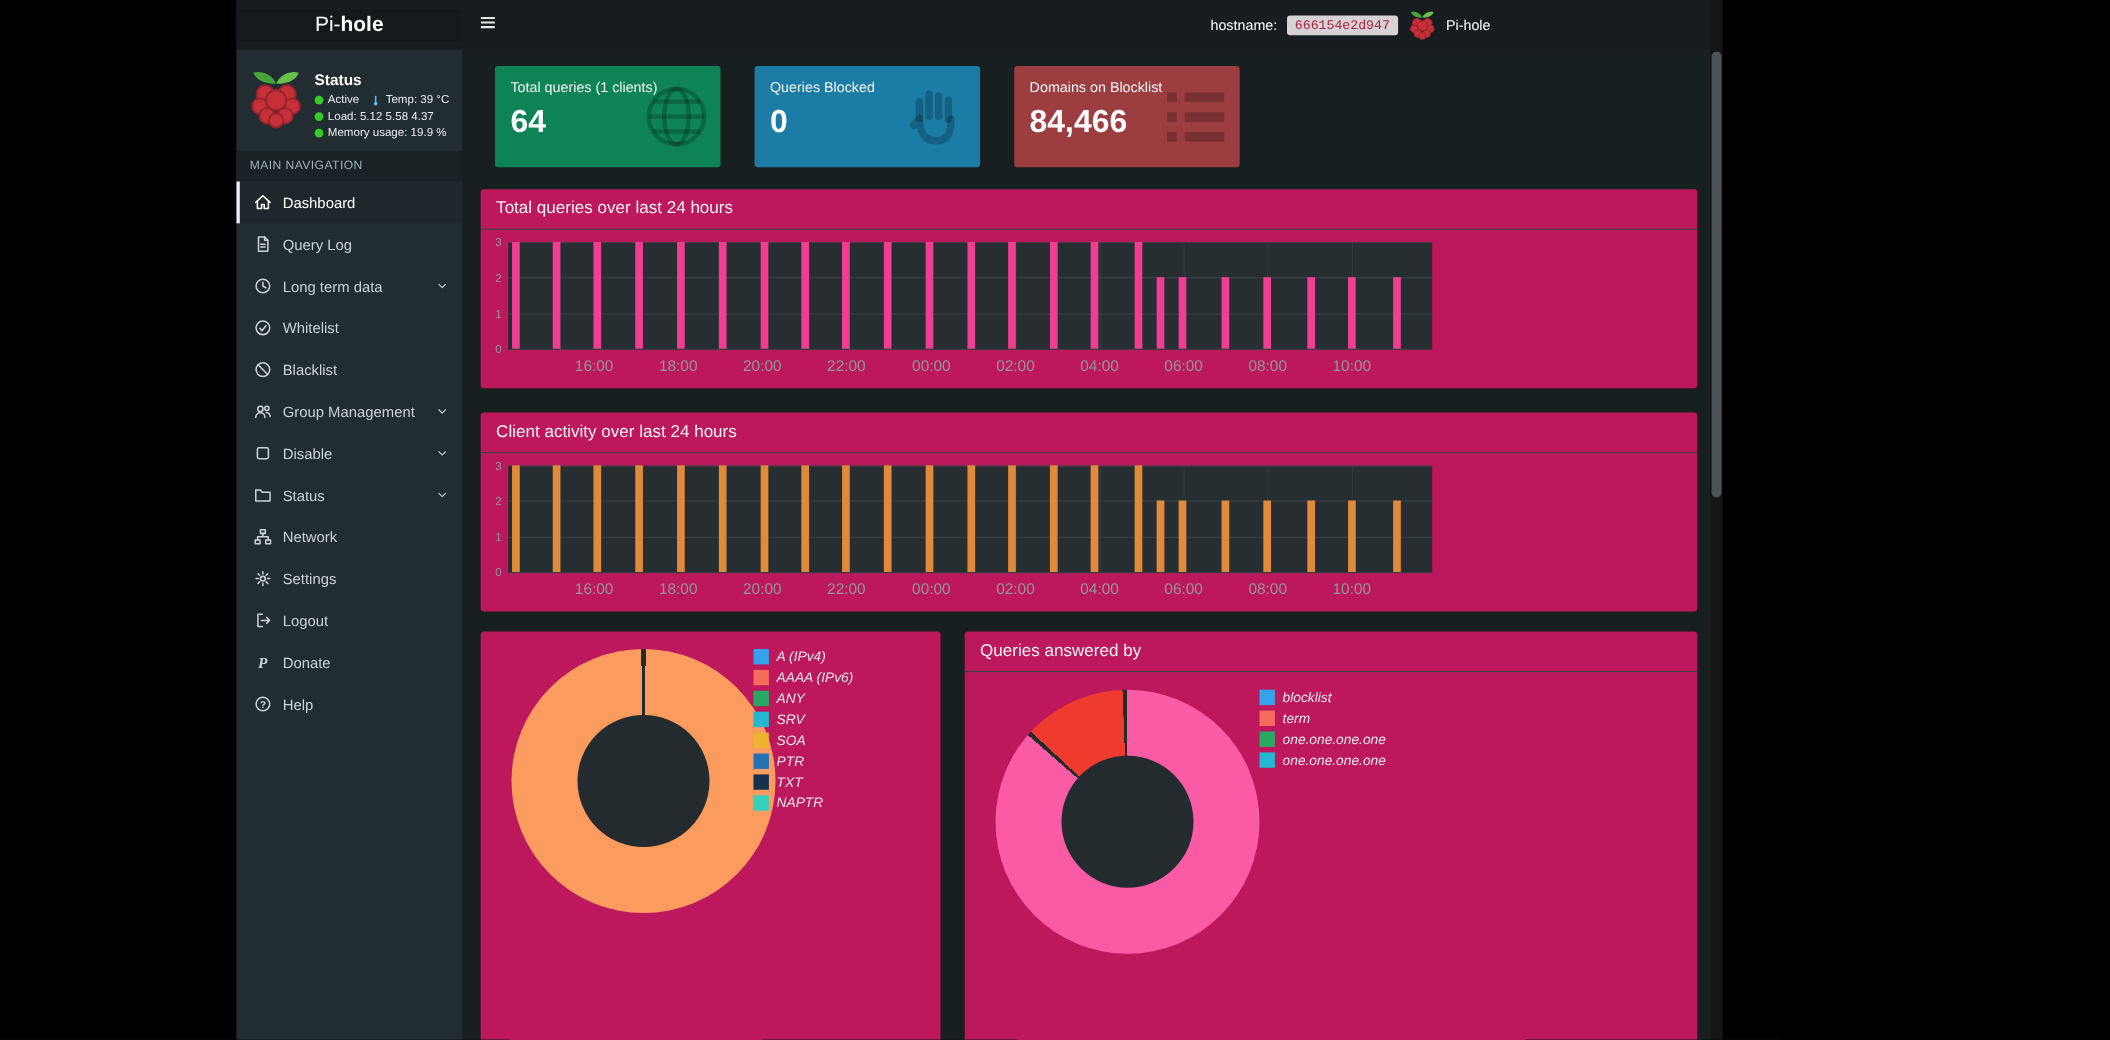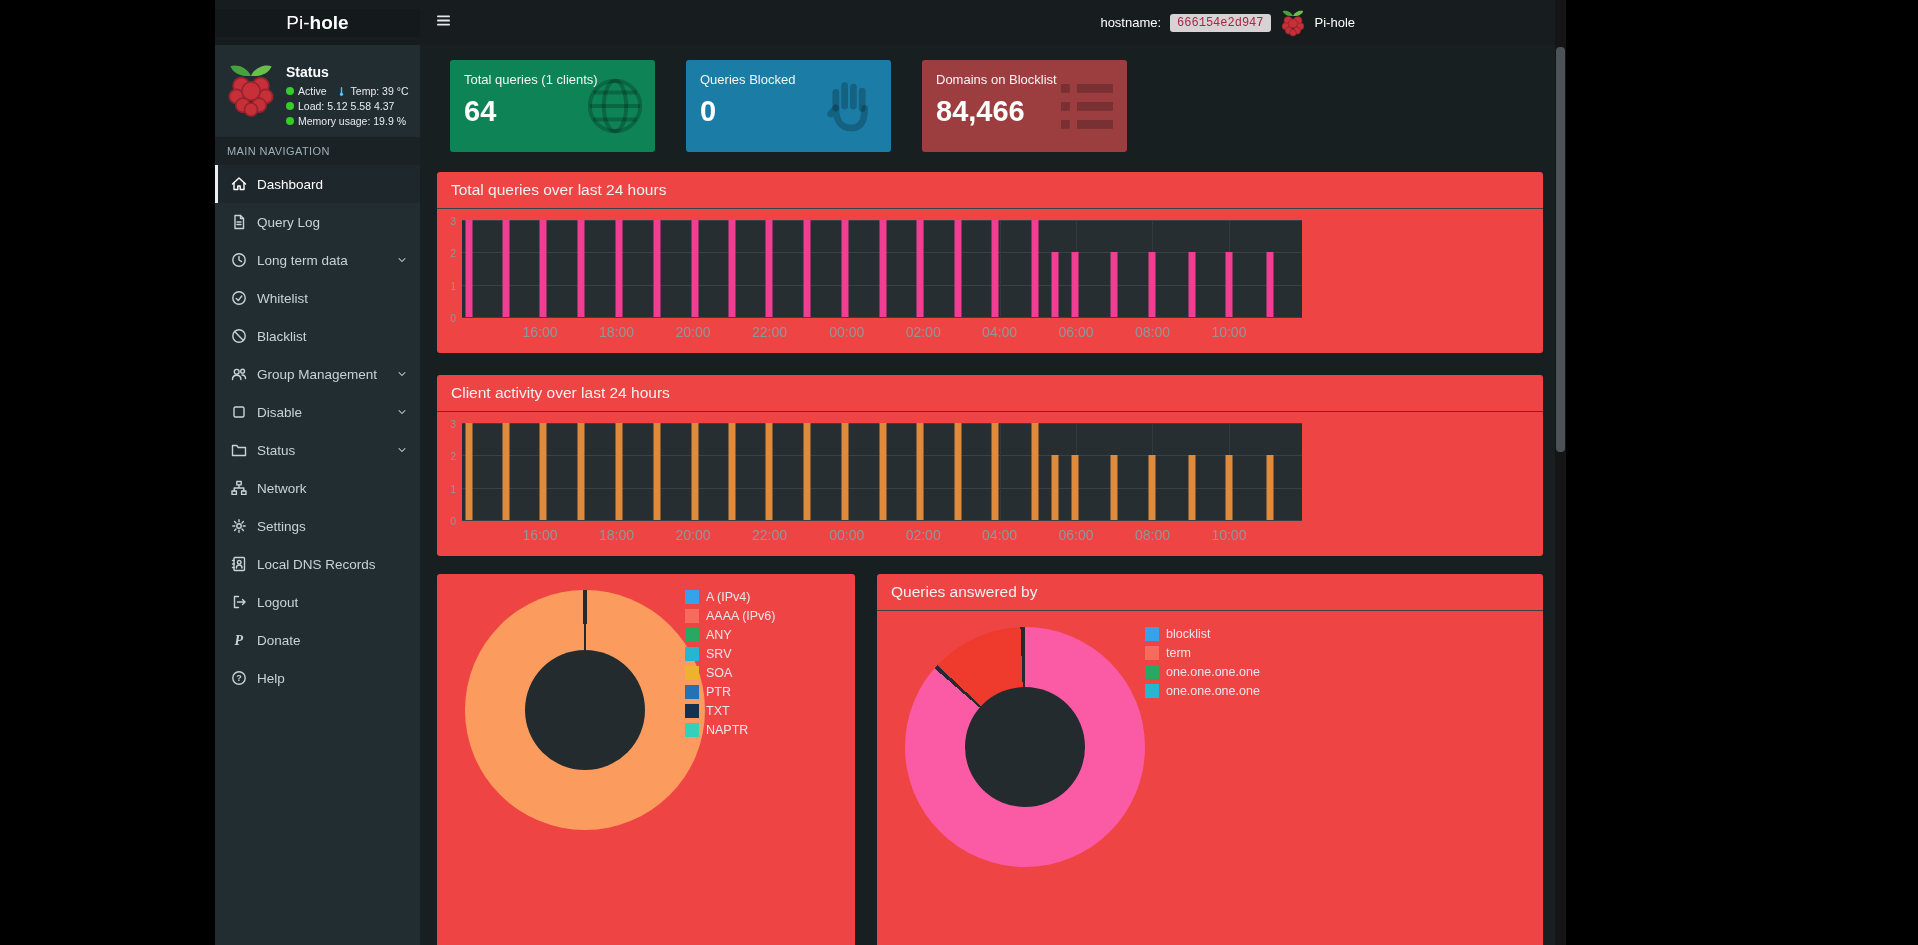--- a/index.html
+++ b/index.html
@@ -50,21 +50,21 @@
           padding:15px 12px 0 17px; overflow:hidden; }
 
   .cards-row { display:flex; gap:31px; padding:0 13px; margin-bottom:20px; }
   .card { position:relative; width:205px; height:92px; border-radius:3px; color:#fff;
           padding:12px 14px; overflow:hidden; }
   .card-title { font-size:13px; color:#f4f5f5; }
   .card-value { font-size:29px; font-weight:700; margin-top:8px; }
   .card-icon { position:absolute; right:8px; top:14px; color:rgba(0,0,0,.22); }
   .card-icon svg { width:64px; height:64px; }
 
-  .panel { background:#ef4444; border-radius:3px; }
+  .panel { background:#be185d; border-radius:3px; }
   .panel.tq { margin-bottom:22px; }
   .panel.ca { margin-bottom:18px; }
   .panel-header { padding:9px 14px; border-bottom:1px solid #3a4245; color:#eef1f2; font-size:15.5px; }
   .panel-body { position:relative; padding:10px 8px 6px; }
 
   
   .barchart { position:relative; height:128px; }
   .plot { position:absolute; left:17px; top:2px; width:840px; height:97px; background:#272e31; }
   .hline { position:absolute; left:0; right:0; height:1px; background:#394144; }
   .vline { position:absolute; top:0; bottom:0; width:1px; background:#323a3d; }
@@ -77,21 +77,21 @@
   .bottom-row { display:flex; gap:22px; align-items:flex-start; }
   .panel.qtypes { flex:0 0 418px; }
   .panel.answered { flex:1; }
   .donut-body { position:relative; height:480px; padding:0; }
   .donut-wrap { position:absolute; left:28px; top:16px; width:240px; height:240px; }
   .donut { width:100%; height:100%; border-radius:50%; }
   .donut-hole { position:absolute; inset:60px; border-radius:50%; background:#232b2e; }
   .legend { position:absolute; top:16px; }
   #legend-query-types { left:248px; }
   #legend-answered-by { left:268px; }
-  .legend-item { display:flex; align-items:center; gap:7px; margin-bottom:5px; cursor:pointer; }
+  .legend-item { display:flex; align-items:center; gap:7px; margin-bottom:5px; cursor:pointer;font-style:italic; }
   .legend-swatch { width:14px; height:14px; display:inline-block; }
   .legend-label { font-size:12.5px; color:#e3e7e9; }
 
   
   .scrollbar { position:absolute; left:1555px; top:0; width:11px; height:945px; background:#151515; }
   .scroll-thumb { position:absolute; left:1px; top:47px; width:9px; height:405px;
                   border-radius:4px; background:#4c5255; cursor:pointer; }
 </style>
 </head>
 <body>
@@ -309,31 +309,20 @@
     <span class="mi-icon" data-name="gears-icon">
             <svg viewBox="0 0 16 16" fill="none" stroke="currentColor" stroke-width="1.4" stroke-linecap="round" stroke-linejoin="round">
               <circle cx="8" cy="8" r="2.2"></circle>
               <path d="M8 1.8v2M8 12.2v2M1.8 8h2M12.2 8h2M3.6 3.6L5 5M11 11l1.4 1.4M12.4 3.6L11 5M5 11l-1.4 1.4"></path>
             </svg>
           </span>
     <span class="mi-label" data-name="sidebar-item-label">Settings</span>
 
   </li>
 
-  <li class="menu-item" data-name="sidebar-item-local-dns-records">
-    <span class="mi-icon" data-name="address-book-icon">
-            <svg viewBox="0 0 16 16" fill="none" stroke="currentColor" stroke-width="1.4" stroke-linecap="round" stroke-linejoin="round">
-              <rect x="3" y="1.5" width="10.5" height="13" rx="1"></rect>
-              <circle cx="8.2" cy="6.3" r="1.8"></circle>
-              <path d="M5.4 12c0-1.9 1.3-3 2.8-3s2.8 1.1 2.8 3M1.5 4.5h1.6M1.5 8h1.6M1.5 11.5h1.6"></path>
-            </svg>
-          </span>
-    <span class="mi-label" data-name="sidebar-item-label">Local DNS Records</span>
-
-  </li>
 
   <li class="menu-item" data-name="sidebar-item-logout">
     <span class="mi-icon" data-name="sign-out-icon">
             <svg viewBox="0 0 16 16" fill="none" stroke="currentColor" stroke-width="1.4" stroke-linecap="round" stroke-linejoin="round">
               <path d="M7.5 2.5h-4v11h4"></path>
               <path d="M6.5 8h7.5M11.5 5.5L14 8l-2.5 2.5"></path>
             </svg>
           </span>
     <span class="mi-label" data-name="sidebar-item-label">Logout</span>
 

